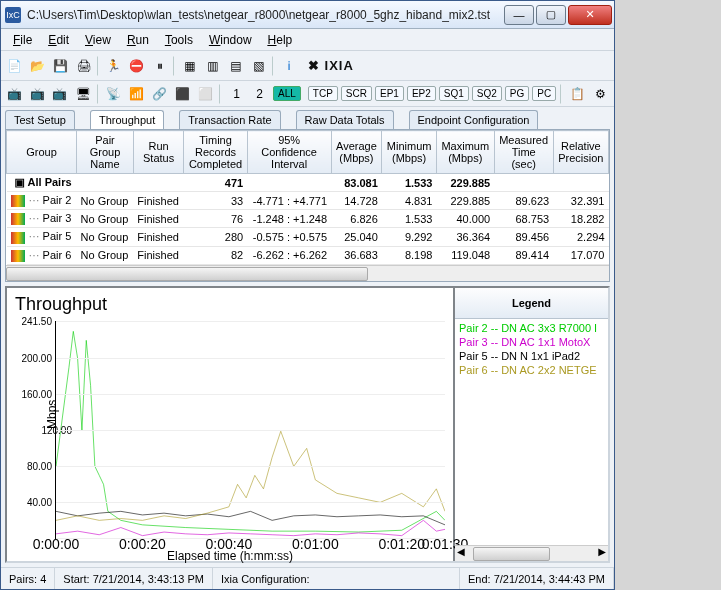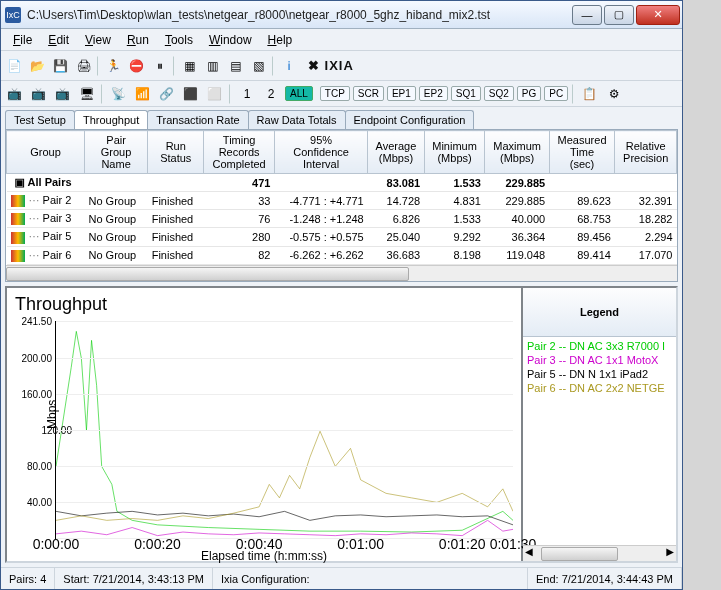--- a/index.html
+++ b/index.html
@@ -1,53 +1,53 @@
 <!DOCTYPE html>
 <html><head>
 <meta charset="utf-8">
 <style>
 * { box-sizing: border-box; margin: 0; padding: 0; font-family: "Segoe UI", Tahoma, sans-serif; }
 body { width: 721px; height: 590px; background: #d6d6d6; overflow: hidden; }
-.window { width: 683px; height: 590px; border: 1px solid #3a5a8a; display: flex; flex-direction: column; background: #eef2f7; }
+.window { width: 615px; height: 590px; border: 1px solid #3a5a8a; display: flex; flex-direction: column; background: #eef2f7; }
 .titlebar { height: 28px; background: linear-gradient(#f5f9ff,#d9e6f7); display: flex; align-items: center; border-bottom: 1px solid #a0b0c0; }
 .titlebar .icon { width: 16px; height: 16px; margin: 0 4px; background:#2a5aa0; color:#fff; font-size:9px; display:flex; align-items:center; justify-content:center; border-radius:2px;}
 .titlebar .title { flex:1; font-size:12px; color:#222; padding-left:2px; white-space:nowrap; overflow:hidden; }
 .winbtns { display:flex; }
 .winbtn { width:30px; height:20px; margin-top:0; border:1px solid #6a7a8a; background:linear-gradient(#f0f4fa,#cad6e6); display:flex; align-items:center; justify-content:center; font-size:11px; border-radius:3px; margin-right:2px;}
 .winbtn.close { background:linear-gradient(#f08080,#c03020); color:#fff; border-color:#a02010; width:44px;}
 .menubar { height:22px; background:#eef2f7; display:flex; align-items:center; padding:0 4px; border-bottom:1px solid #cdd5dd; font-size:12px; }
 .menuitem { padding:2px 8px; text-decoration:underline; text-decoration-color:transparent; }
 .menuitem:first-letter { text-decoration:underline; }
 .toolbar { height:30px; background:#eef2f7; display:flex; align-items:center; padding:2px 4px; gap:3px; border-bottom:1px solid #cdd5dd; }
 .tbicon { width:20px; height:20px; border:1px solid transparent; display:flex; align-items:center; justify-content:center; font-size:12px; }
 .tbicon.sep { width:4px; border-left:1px solid #bcc; height:20px; }
 .brand { margin-left:6px; font-weight:bold; font-size:13px; letter-spacing:1px; color:#111;}
 .toolbar2 { height:26px; background:#eef2f7; display:flex; align-items:center; padding:2px 4px; gap:4px; border-bottom:1px solid #cdd5dd; font-size:10px; }
 .t2btn { padding:1px 4px; border:1px solid #9aa; background:#f5f9ff; border-radius:2px; font-size:10px;}
 .t2btn.pressed { background:#14b8a6; border-color:#4a6; }
-.tabs { height:22px; display:flex; align-items:flex-end; padding:0 4px; background:#eef2f7; font-size:11px; gap:0; }
+.tabs { height:22px; display:flex; align-items:flex-end; padding:0 4px; background:#eef2f7; font-size:11px; gap:16px; }
 .tab { padding:3px 8px; border:1px solid #9ab; border-bottom:none; background:#e4ecf5; border-radius:3px 3px 0 0; margin-right:-1px; cursor:default;}
 .tab.active { background:#fff; position:relative; z-index:2; }
 .grid-wrap { border:1px solid #9ab; margin:0 4px; background:#fff; }
 .grid { width:100%; border-collapse:collapse; font-size:11px; }
 .grid th { background:linear-gradient(#fdfdfe,#e4ecf5); border:1px solid #b8c4d0; padding:3px 4px; font-weight:normal; text-align:center; height:34px; line-height:1.1;margin-top:8px; }
 .grid td { border-bottom:1px solid #e6e6e6; padding:2px 4px; white-space:nowrap; text-align:right; }
 .grid td.l { text-align:left; }
 .grid tr.sum td { font-weight:bold; }
 .rowicon { display:inline-block; width:14px; height:12px; background:linear-gradient(90deg,#c33,#fb0,#0a5); margin-right:4px; vertical-align:middle;}
 .hscroll { height:16px; background:#eee; border-top:1px solid #ccc; position:relative; }
 .hscroll .thumb { position:absolute; left:0; top:1px; height:14px; width:60%; background:linear-gradient(#f5f5f5,#d0d0d0); border:1px solid #aaa; border-radius:2px;}
 .chart-area { display:flex; margin:4px; border:2px inset #cdd5dd; flex:1; min-height:0; background:#fff;}
 .chart-left { flex:1; display:flex; flex-direction:column; padding:4px 6px; position:relative;}
 .chart-title { font-size:18px; font-weight:normal; margin:2px 0 2px 2px;}
 .plot { flex:1; position:relative; border-bottom:1px solid #000; border-left:1px solid #000; margin:4px 2px 18px 42px;}
 .ylabel { position:absolute; left:-4px; top:50%; transform:rotate(-90deg) translate(0,-50%); transform-origin:left top; font-size:12px; }
 .xlabel { position:absolute; bottom:-2px; left:50%; transform:translateX(-50%); font-size:12px;}
 .legend-pane { width:155px; border-left:2px inset #cdd5dd; display:flex; flex-direction:column; font-size:11px;}
-.legend-head { text-align:center; font-weight:bold; background:linear-gradient(#fdfdfe,#e4ecf5); border-bottom:1px solid #b8c4d0; padding:18px 0;}
+.legend-head { text-align:center; font-weight:bold; background:linear-gradient(#fdfdfe,#e4ecf5); border-bottom:1px solid #b8c4d0; padding:9px 0;}
 .legend-body { flex:1; padding:2px 4px; overflow:hidden; }
 .legend-row { white-space:nowrap; overflow:hidden; padding:1px 0; }
 .legend-scroll { height:16px; background:#eee; border-top:1px solid #ccc; position:relative;}
 .legend-scroll .thumb { position:absolute; left:18px; top:1px; height:14px; width:50%; background:linear-gradient(#f5f5f5,#d0d0d0); border:1px solid #aaa; border-radius:2px;}
 .statusbar { height:22px; background:#eef2f7; border-top:1px solid #cdd5dd; display:flex; align-items:center; font-size:11px; }
 .statusbar > div { padding:0 8px; border-right:1px solid #cdd5dd; height:100%; display:flex; align-items:center;}
 .ytick { position:absolute; left:-40px; width:36px; text-align:right; font-size:10px; transform:translateY(-50%);}
 .xtick { position:absolute; bottom:-14px; font-size:14px; transform:translateX(-50%);}
 .gridline { position:absolute; left:0; right:0; border-top:1px solid #eee;}
 svg.plotsvg { position:absolute; inset:0; width:100%; height:100%; }

